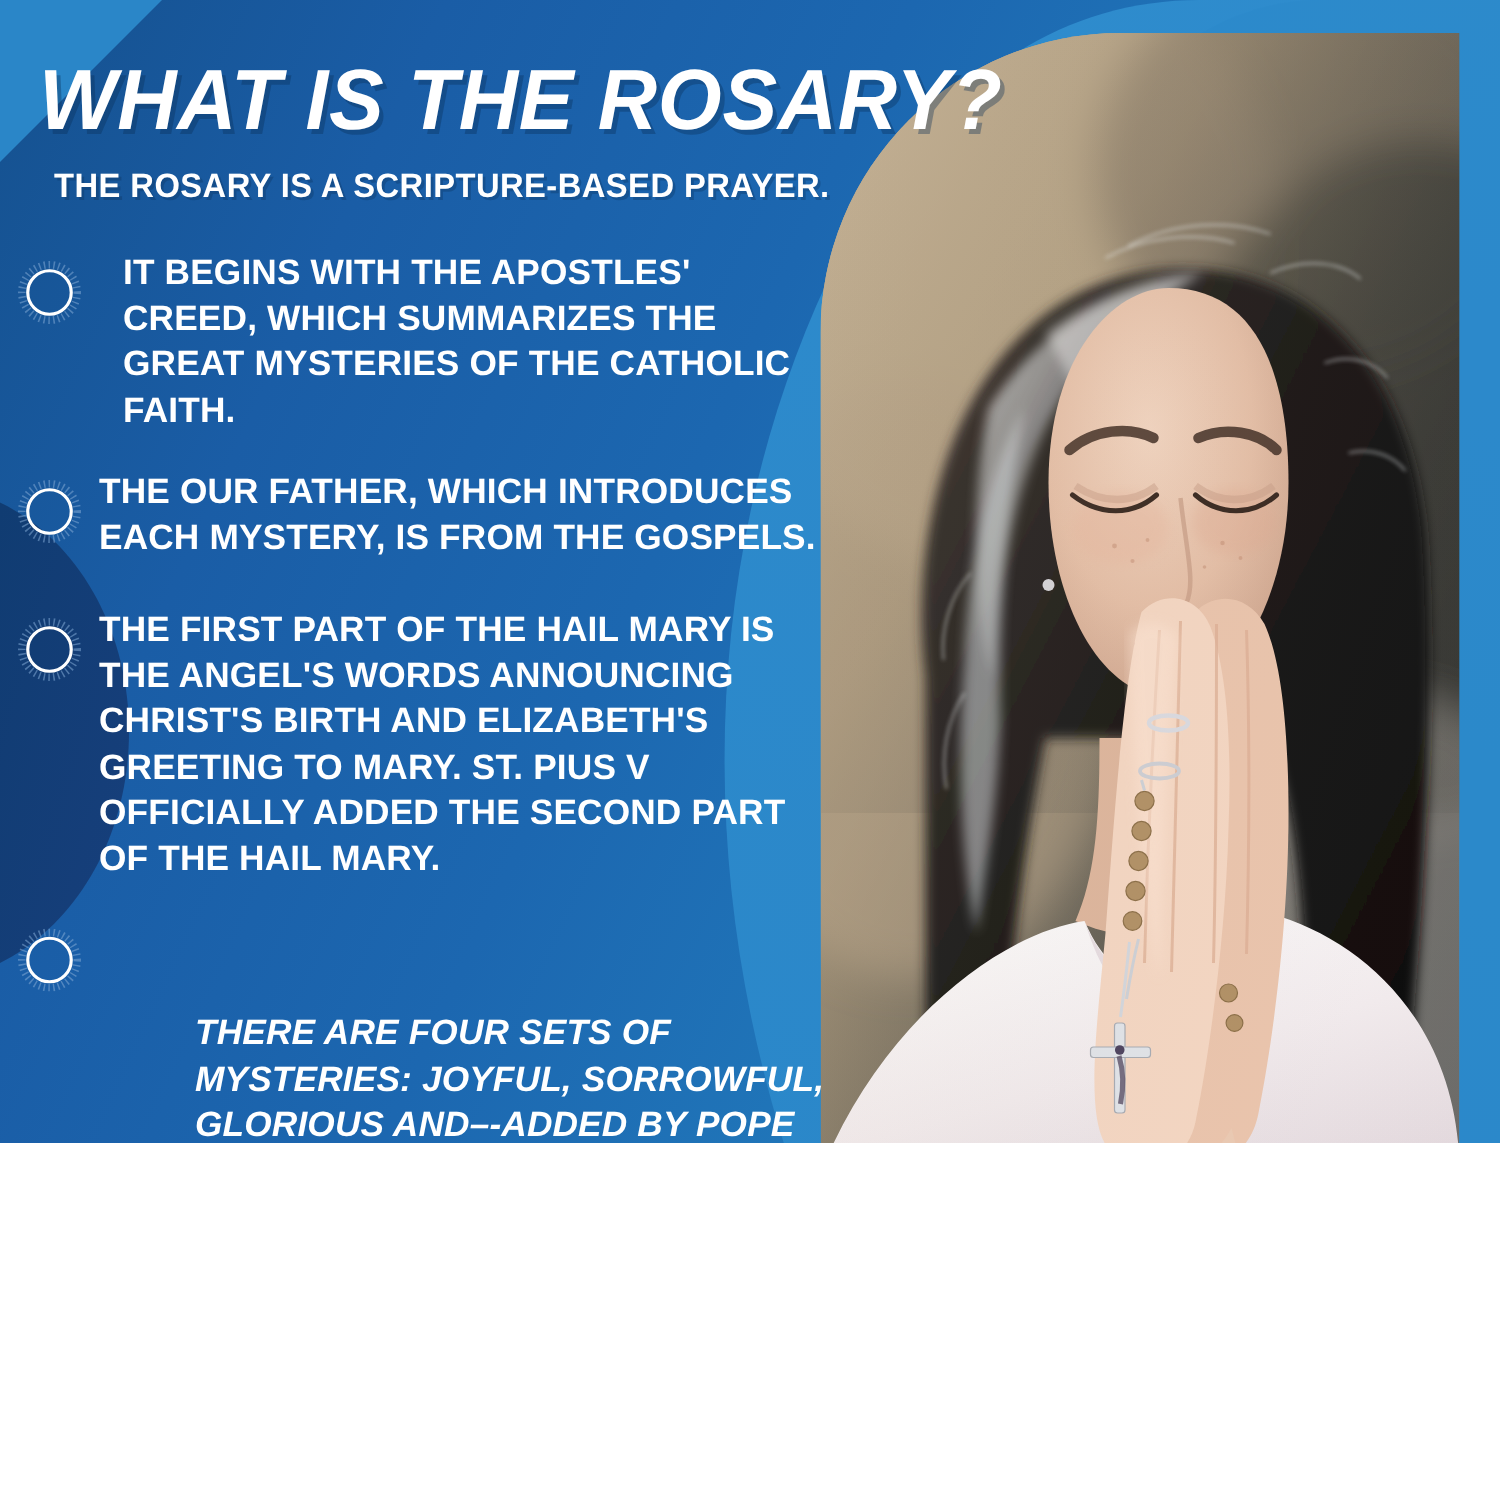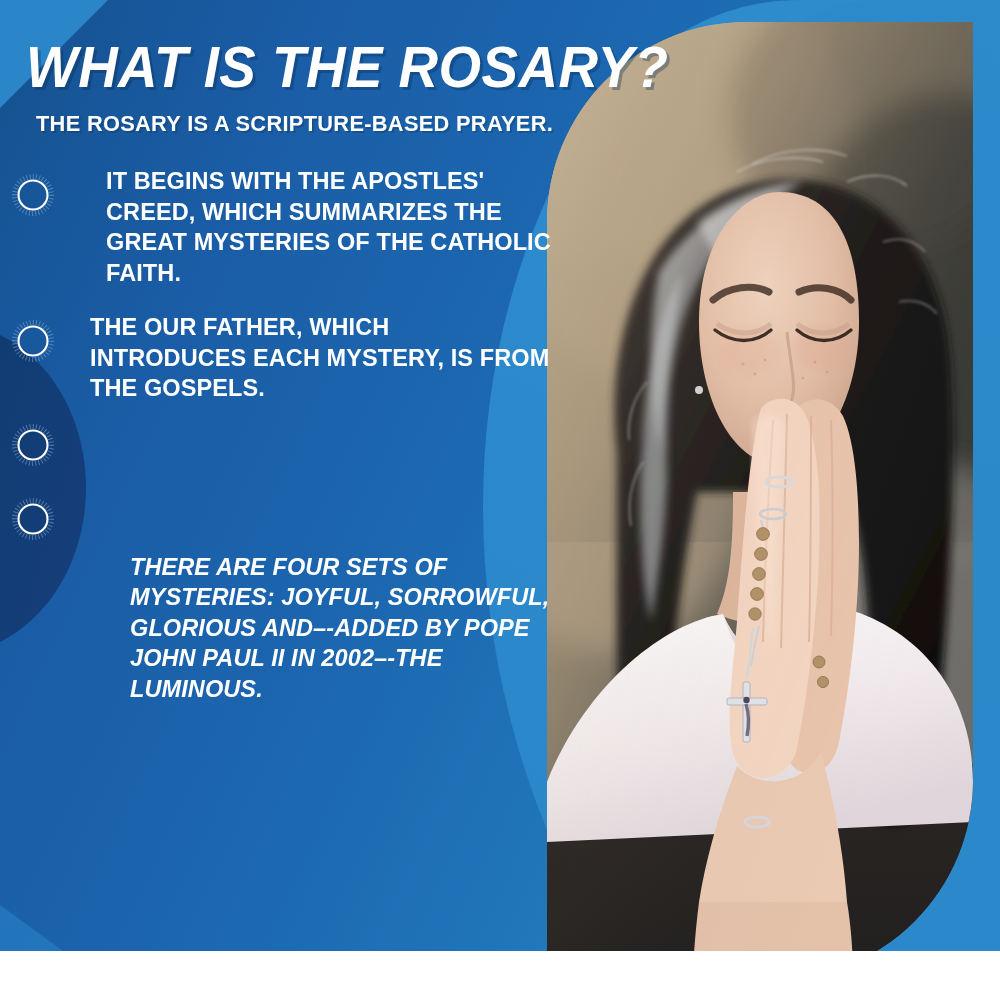--- a/index.html
+++ b/index.html
@@ -3,21 +3,21 @@
 <meta charset="utf-8">
 <style>
   html, body {
     margin: 0;
     padding: 0;
     background: #ffffff;
   }
   #poster {
     position: relative;
     width: 1000px;
-    height: 951px;
+    height: 762px;
     overflow: hidden;
     font-family: "Liberation Sans", sans-serif;
     background: #4d7c0f;
   }
 
   
   .bg-base {
     position: absolute;
     inset: 0;
     background: linear-gradient(115deg, #15518f 0%, #1a5da6 22%, #1c67b0 45%, #2179bb 70%, #2484c4 100%);
@@ -82,21 +82,20 @@
   .bullets {
     position: absolute;
     left: 0;
     top: 166px;
     width: 560px;
   }
   .bullet-row {
     position: relative;
     display: flex;
     align-items: flex-start;
-    gap: 24px;
   }
   .marker-cell {
     flex: 0 0 auto;
     width: 66px;
     display: flex;
     justify-content: center;
     padding-top: 8px;
   }
   .marker {
     position: relative;
@@ -356,41 +355,42 @@
         <span class="marker">
           <svg viewBox="0 0 42 42">
             <circle cx="21" cy="21" r="18.5" fill="none" stroke="#7fa8d4" stroke-width="5" stroke-dasharray="1 2.2" opacity="0.55"></circle>
             <circle cx="21" cy="21" r="14.5" fill="none" stroke="#ffffff" stroke-width="2.1"></circle>
           </svg>
         </span>
       </div>
       <div class="bullet-text">It begins with the Apostles' Creed, which summarizes the great mysteries of the Catholic faith.</div>
     </div>
 
-    <div class="bullet-row" style="margin-bottom:12px;">
+    <div class="bullet-row" style="margin-bottom:31px;">
       <div class="marker-cell">
         <span class="marker">
           <svg viewBox="0 0 42 42">
             <circle cx="21" cy="21" r="18.5" fill="none" stroke="#7fa8d4" stroke-width="5" stroke-dasharray="1 2.2" opacity="0.55"></circle>
             <circle cx="21" cy="21" r="14.5" fill="none" stroke="#ffffff" stroke-width="2.1"></circle>
           </svg>
         </span>
       </div>
       <div class="bullet-text">The Our Father, which introduces each mystery, is from the Gospels.</div>
     </div>
 
     <div class="bullet-row" style="margin-bottom:24px;">
       <div class="marker-cell">
         <span class="marker">
           <svg viewBox="0 0 42 42">
             <circle cx="21" cy="21" r="18.5" fill="none" stroke="#7fa8d4" stroke-width="5" stroke-dasharray="1 2.2" opacity="0.55"></circle>
             <circle cx="21" cy="21" r="14.5" fill="none" stroke="#ffffff" stroke-width="2.1"></circle>
           </svg>
         </span>
       </div>
+      <div class="bullet-text">The first part of the Hail Mary is the angel's words announcing Christ's birth and Elizabeth's greeting to Mary. St. Pius V officially added the second part of the Hail Mary.</div>
     </div>
 
     <div class="bullet-row">
       <div class="marker-cell">
         <span class="marker">
           <svg viewBox="0 0 42 42">
             <circle cx="21" cy="21" r="18.5" fill="none" stroke="#7fa8d4" stroke-width="5" stroke-dasharray="1 2.2" opacity="0.55"></circle>
             <circle cx="21" cy="21" r="14.5" fill="none" stroke="#ffffff" stroke-width="2.1"></circle>
           </svg>
         </span>

